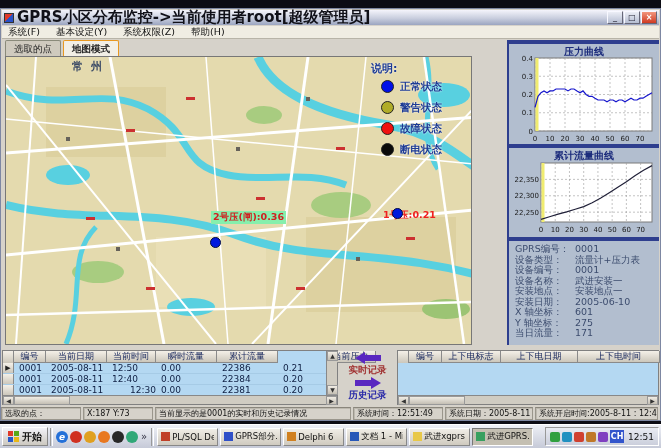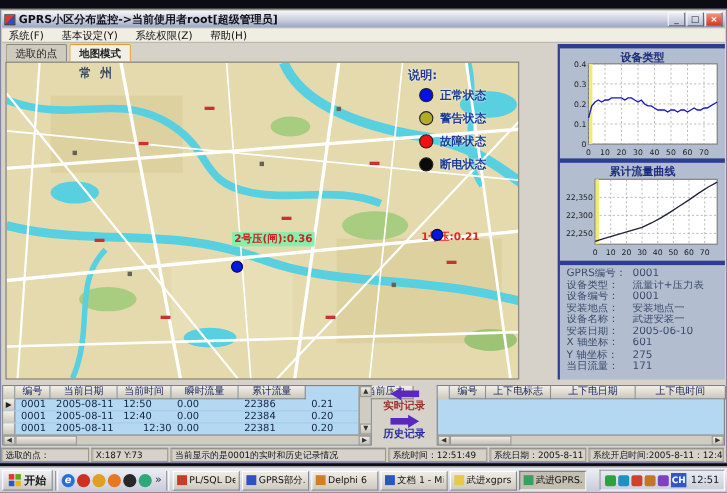--- a/index.html
+++ b/index.html
@@ -7,21 +7,21 @@
   #desktop { position:relative; width:661px; height:448px; background:#0c0c14; overflow:hidden; }
 
   
   .window { position:absolute; left:0; top:8px; width:661px; height:413px;
             background:#d6d2ca; border:1px solid #7d87a2; }
   .titlebar { position:absolute; left:1px; top:1px; right:1px; height:15px;
               background:linear-gradient(#f4f4fb,#c9cede 55%,#9ba5c1);
               display:flex; align-items:center; padding:0 2px; }
   .title-icon { width:10px; height:10px; margin-right:3px;
                 background:linear-gradient(135deg,#e03a2a 50%,#2a52c8 50%); border:1px solid #333; }
-  .title-text { flex:1; font-size:10px; font-weight:bold; color:#101018; white-space:nowrap; overflow:hidden; }
+  .title-text { flex:1; font-size:15px; font-weight:bold; color:#101018; white-space:nowrap; overflow:hidden; }
   .winbtn { width:16px; height:13px; margin-left:1px; font-size:8px; line-height:11px; text-align:center;
             border:1px solid #f8f8ff; border-right-color:#667; border-bottom-color:#667;
             background:linear-gradient(#eceef6,#b6bed2); color:#223; cursor:pointer; }
   .winbtn.close { background:linear-gradient(#f2967e,#cf3a22); color:#fff; font-weight:bold; }
   .menubar { position:absolute; left:1px; top:17px; right:1px; height:13px; background:#f0ede3;
              border-bottom:1px solid #b8b4a8; display:flex; align-items:center; gap:16px; padding-left:6px; }
   .menu-item { font-size:9.5px; color:#111; cursor:pointer; white-space:nowrap; }
 
   
   .tabrow { position:absolute; left:5px; top:40px; height:16px; display:flex; }
@@ -222,21 +222,21 @@
 
     <span class="marker-label" style="left: 377px; top: 152px; color: rgb(240, 32, 32);">1号压:0.21</span>
     <span class="marker-dot" style="left: 386px; top: 151px; background-color: rgb(0, 24, 221);"></span>
 
     <span class="marker-label hl" style="left: 205px; top: 154px; background-color: #86efac; color: rgb(208, 32, 32);">2号压(闸):0.36</span>
     <span class="marker-dot" style="left: 204px; top: 180px; background-color: rgb(0, 24, 221);"></span>
   </div>
 
   <div class="right-panel">
     <div class="rp-bar" style="top:0;"></div>
-    <div class="chart-title" style="top:5px;">设备类型</div>
+    <div class="chart-title" style="top:5px;">压力曲线</div>
     <div class="chart-box" style="top:15px;"><svg width="146" height="88">
           <rect x="24" y="3" width="117" height="73" fill="#ffffff" stroke="#7a7a7a"></rect>
           <line x1="24" y1="76" x2="141" y2="76" stroke="#9a9a9a" stroke-width="0.6" stroke-dasharray="2,2"></line>
           <text x="22" y="78.5" font-size="7" text-anchor="end" fill="#1a1a1a">0</text>
           <line x1="24" y1="57.75000000000001" x2="141" y2="57.75000000000001" stroke="#9a9a9a" stroke-width="0.6" stroke-dasharray="2,2"></line>
           <text x="22" y="60.25000000000001" font-size="7" text-anchor="end" fill="#1a1a1a">0.1</text>
           <line x1="24" y1="39.5" x2="141" y2="39.5" stroke="#9a9a9a" stroke-width="0.6" stroke-dasharray="2,2"></line>
           <text x="22" y="42" font-size="7" text-anchor="end" fill="#1a1a1a">0.2</text>
           <line x1="24" y1="21.250000000000004" x2="141" y2="21.250000000000004" stroke="#9a9a9a" stroke-width="0.6" stroke-dasharray="2,2"></line>
           <text x="22" y="23.750000000000004" font-size="7" text-anchor="end" fill="#1a1a1a">0.3</text>
@@ -288,22 +288,22 @@
           <line x1="129.6153846153846" y1="3" x2="129.6153846153846" y2="62" stroke="#9a9a9a" stroke-width="0.6" stroke-dasharray="2,2"></line>
           <text x="129.6153846153846" y="72" font-size="7" text-anchor="middle" fill="#1a1a1a">70</text>
           <rect x="30.5" y="3" width="3" height="59" fill="#f0ec70"></rect>
           <polyline fill="none" stroke="#202038" stroke-width="1.2" points="30.0,59.4 38.5,56.8 47.1,54.1 55.6,51.8 64.2,49.2 72.7,46.6 81.2,42.7 89.8,38.1 98.3,32.8 106.8,27.3 115.4,21.7 123.9,15.8 132.5,10.2 141.0,5.6"></polyline>
         </svg></div>
     <div class="rp-bar" style="top:197px;"></div>
     <div class="info-panel">
       <div class="info-line"><span class="info-label">GPRS编号：</span><span>0001</span></div>
       <div class="info-line"><span class="info-label">设备类型：</span><span>流量计+压力表</span></div>
       <div class="info-line"><span class="info-label">设备编号：</span><span>0001</span></div>
+      <div class="info-line"><span class="info-label">设备名称：</span><span>武进安装一</span></div>
       <div class="info-line"><span class="info-label">安装地点：</span><span>安装地点一</span></div>
-      <div class="info-line"><span class="info-label">设备名称：</span><span>武进安装一</span></div>
       <div class="info-line"><span class="info-label">安装日期：</span><span>2005-06-10</span></div>
       <div class="info-line"><span class="info-label">X 轴坐标：</span><span>601</span></div>
       <div class="info-line"><span class="info-label">Y 轴坐标：</span><span>275</span></div>
       <div class="info-line"><span class="info-label">当日流量：</span><span>171</span></div>
     </div>
   </div>
 
   <div class="grid" style="left:2px; top:350px; width:336px; height:55px;">
     <div class="grid-header" style="margin-right:11px;">
       <span class="marker-col"></span>

